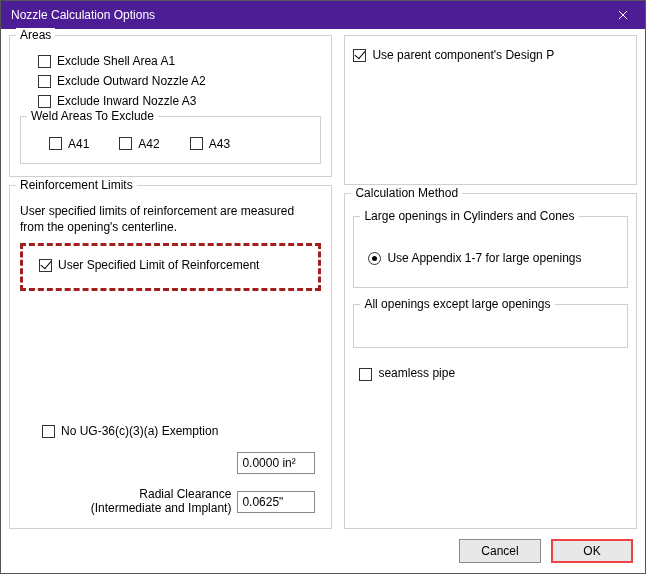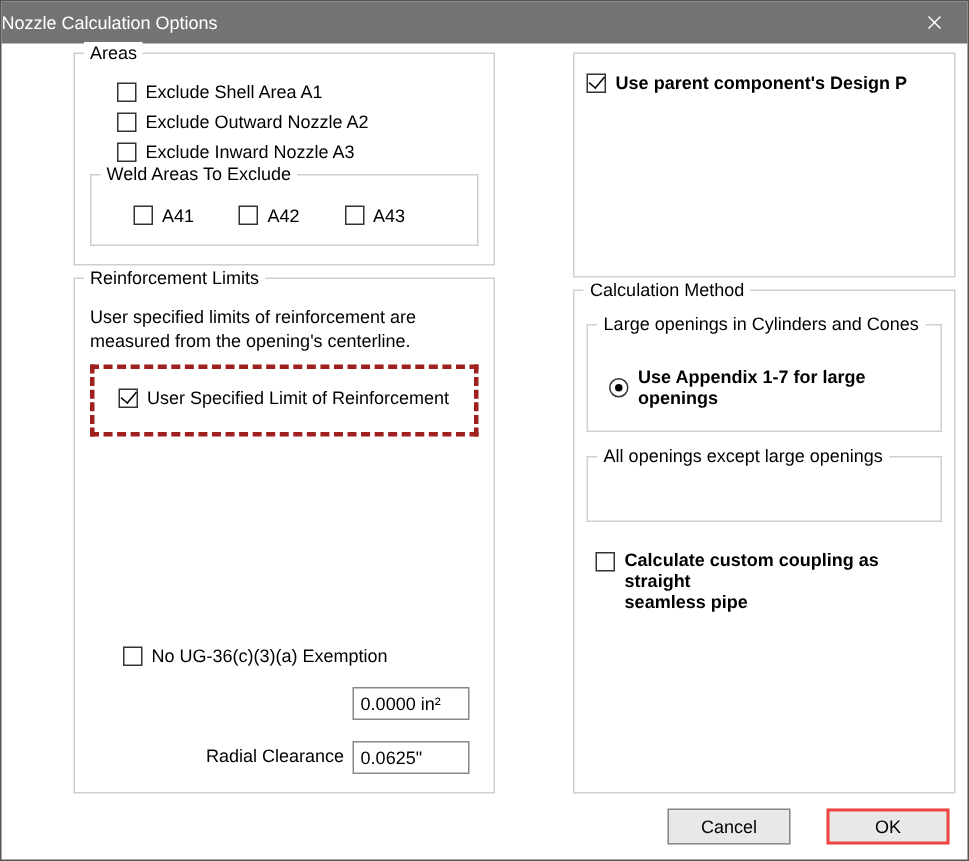--- a/index.html
+++ b/index.html
@@ -13,25 +13,26 @@
   .window {
     width: 646px;
     height: 574px;
     background: #fff;
     border: 1px solid #555;
     display: flex;
     flex-direction: column;
   }
   .titlebar {
     height: 28px;
-    background: #737373;
+    background: #4c1d95;
     color: #fff;
     display: flex;
     align-items: center;
     justify-content: space-between;
+    padding-left: 10px;
   }
   .titlebar-title { font-size: 12px; }
   .close-btn {
     width: 44px;
     height: 28px;
     display: flex;
     align-items: center;
     justify-content: center;
     color: #fff;
     font-size: 12px;
@@ -41,21 +42,20 @@
     flex: 1;
     display: flex;
     flex-direction: row;
     padding: 6px 8px 0 8px;
     gap: 12px;
   }
   .col {
     display: flex;
     flex-direction: column;
     gap: 8px;
-    margin-left: 40px;
   }
   .col-left { flex: 1.05; }
   .col-right { flex: 0.95; }
   .groupbox {
     border: 1px solid #cfcfcf;
     position: relative;
     padding: 14px 8px 10px 8px;
   }
   .groupbox-label {
     position: absolute;
@@ -65,21 +65,21 @@
     padding: 0 4px;
     font-size: 12px;
   }
   .checkbox-row {
     display: flex;
     align-items: center;
     gap: 6px;
     margin: 2px 0 2px 20px;
     height: 18px;
   }
-  .checkbox-row.tight { margin-left: 0; font-weight: bold; }
+  .checkbox-row.tight { margin-left: 0; }
   .cb {
     width: 13px;
     height: 13px;
     border: 1px solid #333;
     display: inline-flex;
     align-items: center;
     justify-content: center;
     background: #fff;
     flex-shrink: 0;
   }
@@ -165,21 +165,21 @@
     top: -8px;
     left: 6px;
     background: #fff;
     padding: 0 4px;
   }
   .button-row {
     height: 44px;
     display: flex;
     align-items: center;
     justify-content: flex-end;
-    gap: 24px;
+    gap: 10px;
     padding: 0 12px;
     border-top: 0;
   }
   .btn {
     width: 82px;
     height: 24px;
     border: 1px solid #888;
     background: #e8e8e8;
     font-family: inherit;
     font-size: 12px;
@@ -264,20 +264,21 @@
             <span>No UG-36(c)(3)(a) Exemption</span>
           </div>
 
           <div class="field-row">
             <input class="txt" type="text" value="0.0000 in²" style="">
           </div>
 
           <div class="field-row" style="margin-top:10px;">
             <div class="flabel">
               <div>Radial Clearance</div>
+              <div>(Intermediate and Implant)</div>
             </div>
             <input class="txt" type="text" value="0.0625&quot;" style="">
           </div>
         </div>
       </div>
 
     </div>
 
     <div class="col col-right">
 
@@ -301,21 +302,20 @@
           </div>
 
           <div class="subgroup" style="min-height:44px;">
             <span class="subgroup-label">All openings except large openings</span>
           </div>
         </div>
 
         <div class="checkbox-row tight" style="margin:10px 0 0 6px; align-items:flex-start;">
           <span class="cb" style="margin-top:2px;"></span>
           <span>
-            <div>Calculate custom coupling as straight</div>
             <div>seamless pipe</div>
           </span>
         </div>
 
       </div>
 
     </div>
 
   </div>
 

